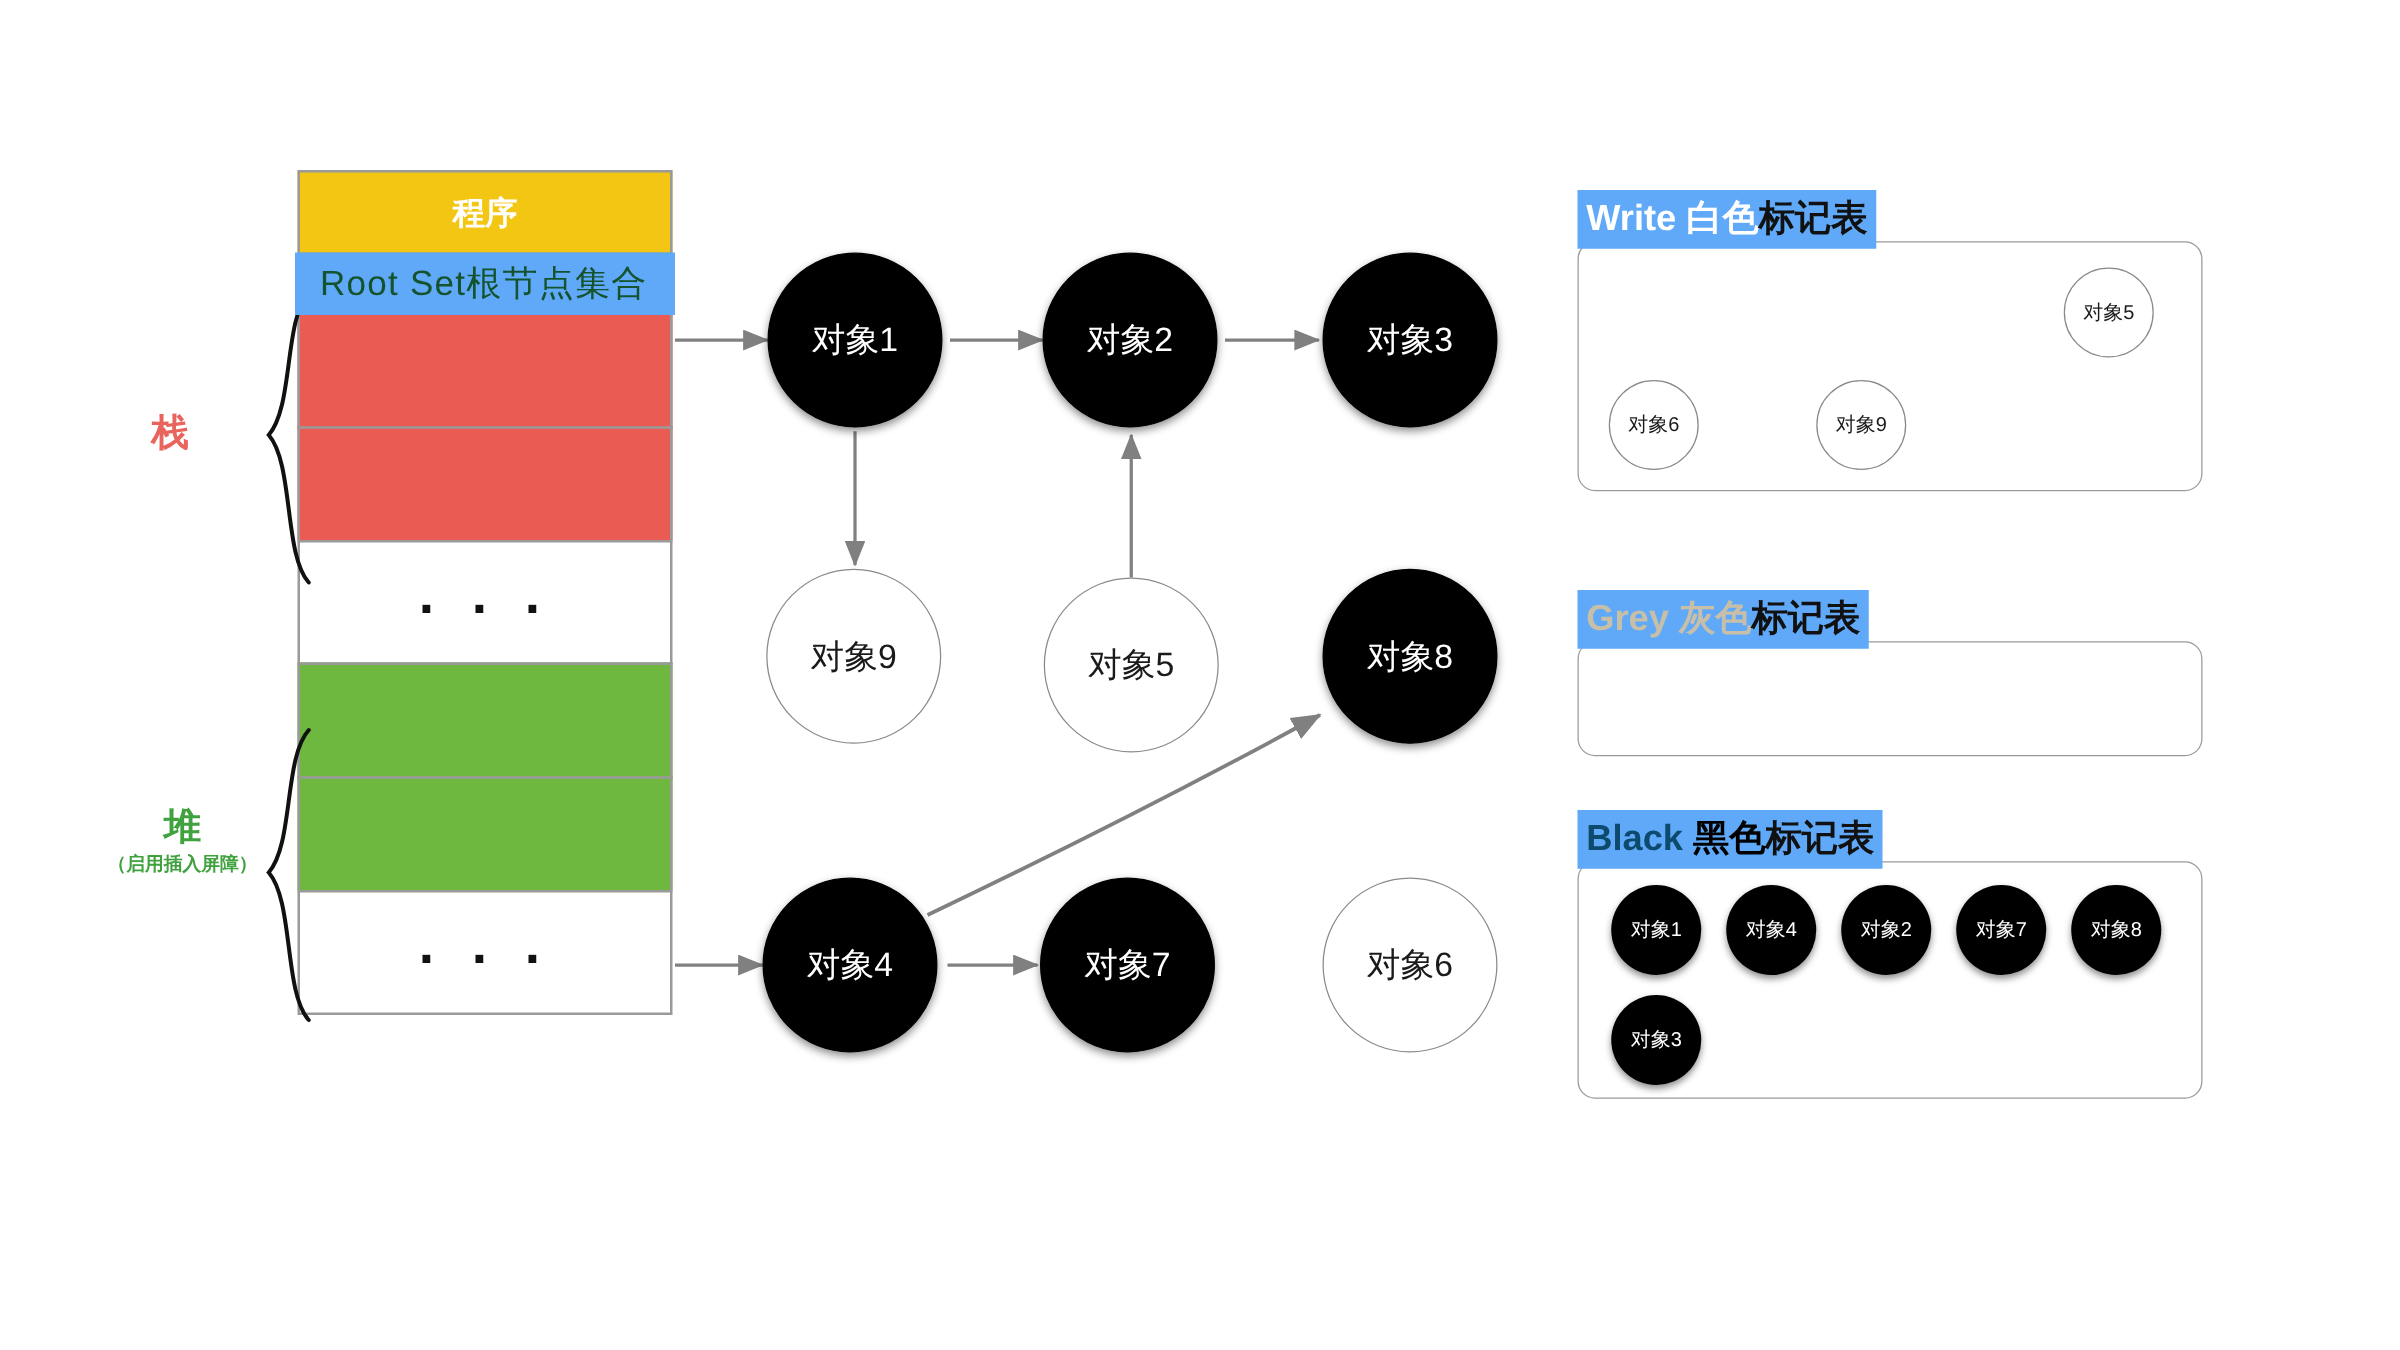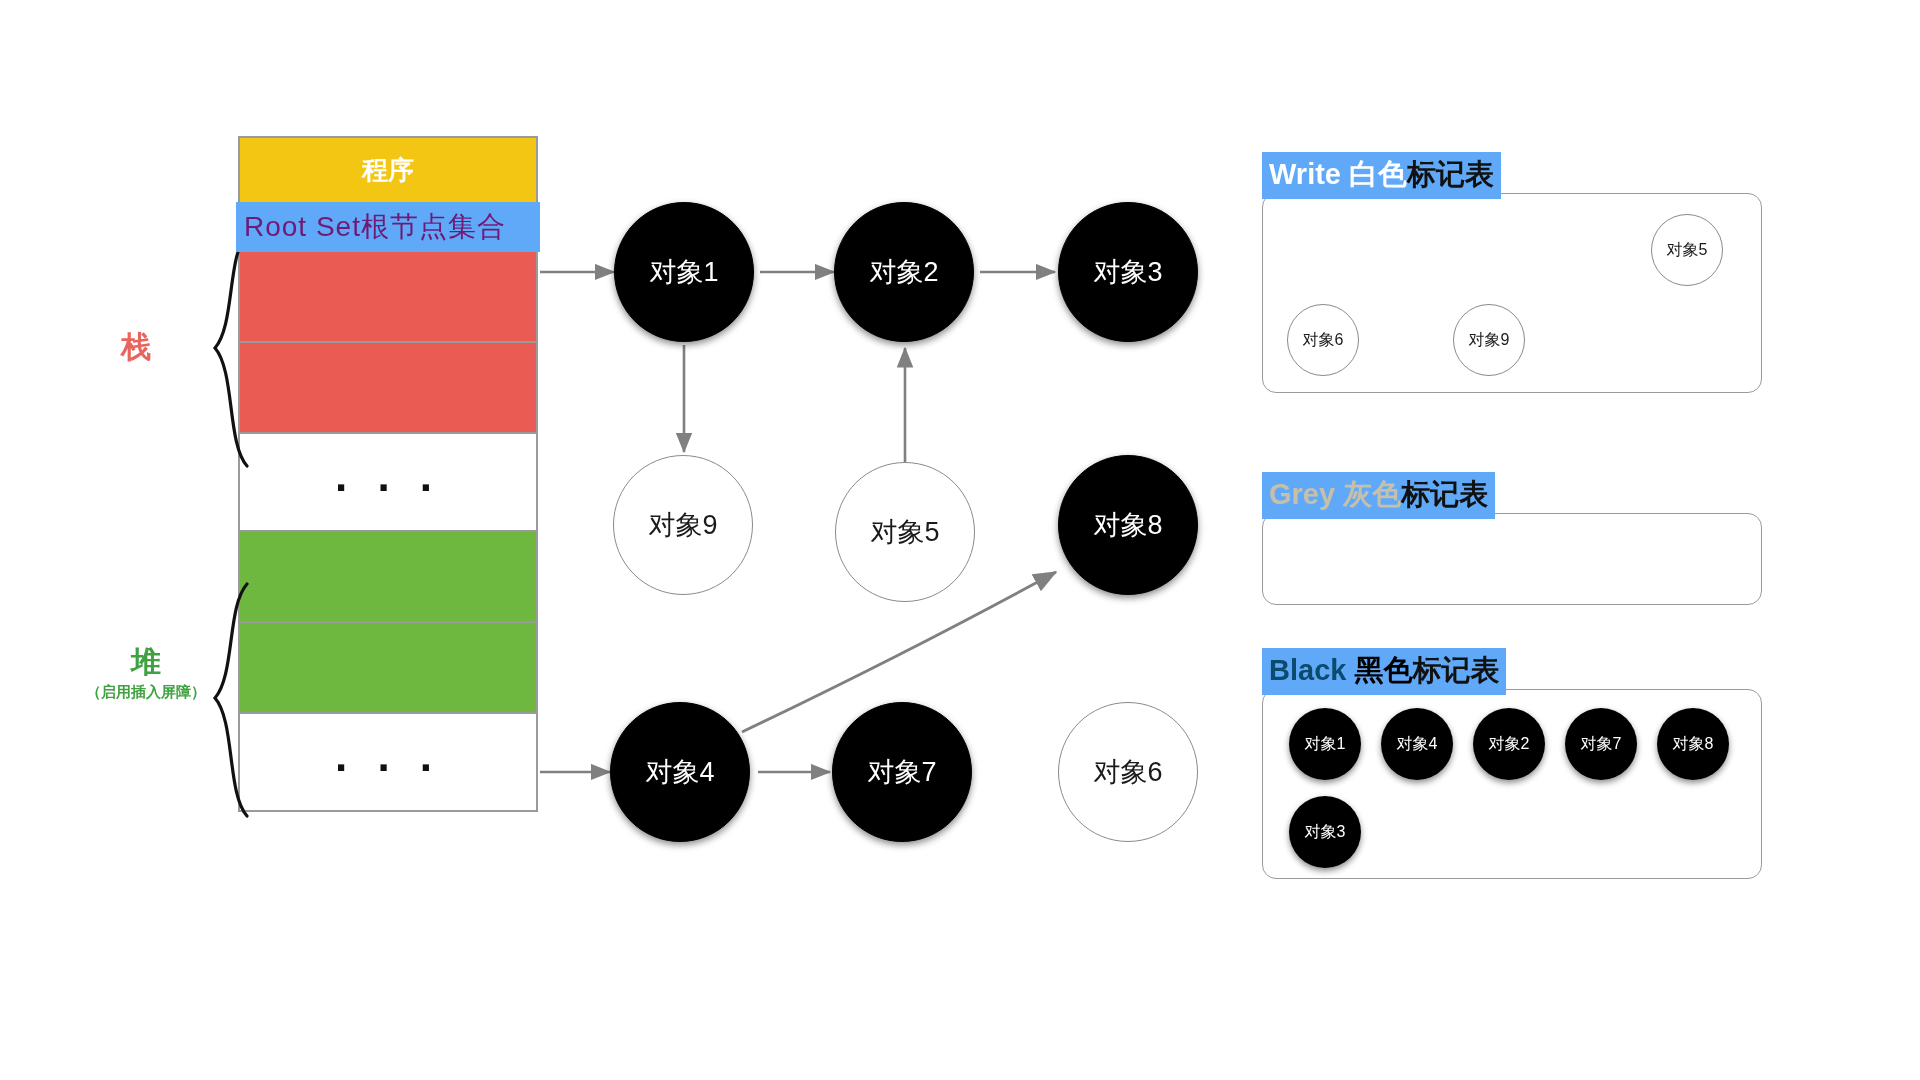--- a/index.html
+++ b/index.html
@@ -27,22 +27,22 @@
     display: flex; align-items: center; justify-content: center;
     font-size: 25px;
     margin-top: -2px;
   }
   #row-program {
     height: 68px; background: #f3c614; border-color: #9a9a9a;
     color: #ffffff; font-weight: bold; font-size: 26px; margin-top: 0;
   }
   #row-rootset {
     height: 50px; background: #5fa9f8; border: none;
-    color: #701a75; font-size: 28px; font-weight: normal;
-    justify-content: flex-start; padding-left: 8px; letter-spacing: 1px;
+    color: #14532d; font-size: 28px; font-weight: normal;
+    justify-content: flex-start; padding-left: 20px; letter-spacing: 1px;
     position: relative; z-index: 3; width: 304px; left: -2px;
   }
   .row-red   { height: 93px; background: #e95b53; }
   .row-green { height: 93px; background: #6eb83f; }
   .row-dots  { height: 100px; background: #ffffff; }
   .dots {
     font-size: 44px; color: #111; letter-spacing: 9px;
     line-height: 0.5; font-weight: bold;
     transform: translateY(-6px);
   }

